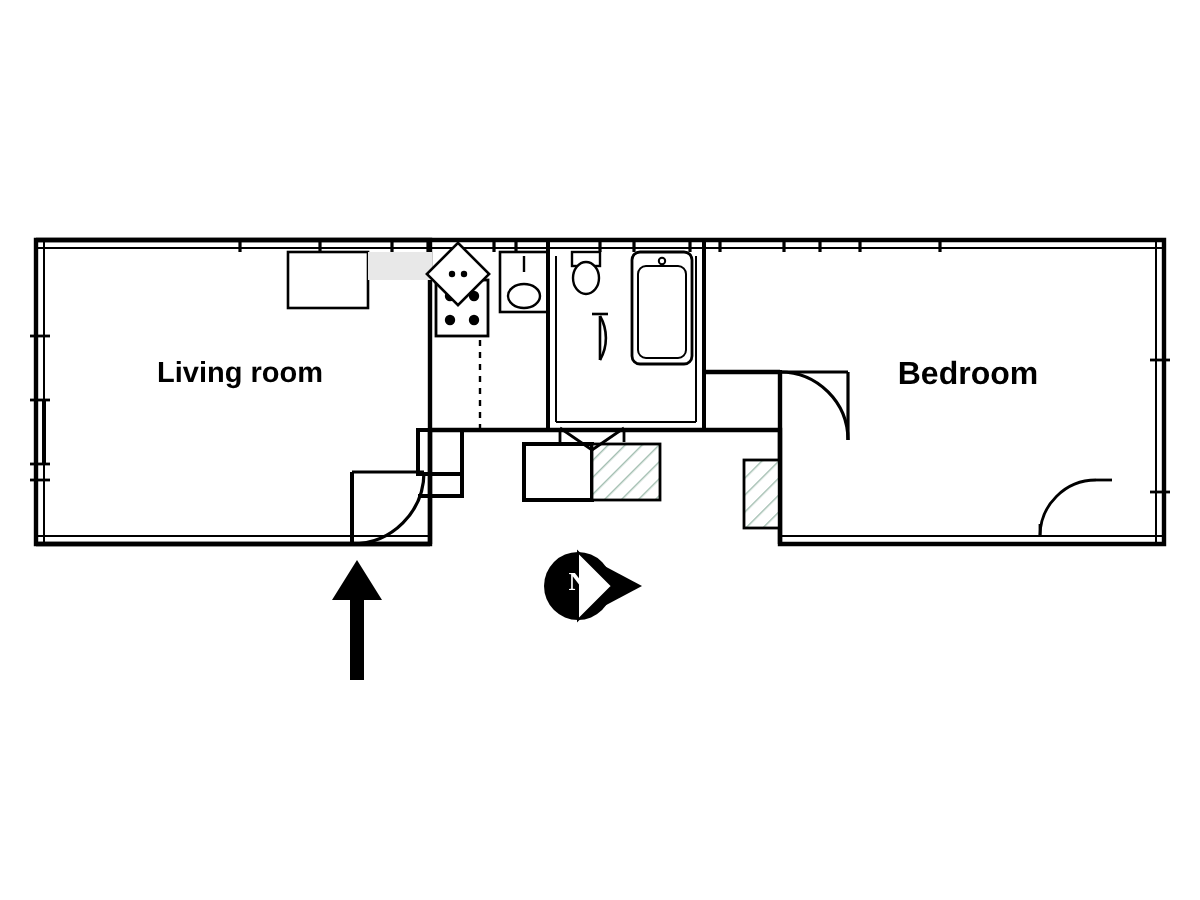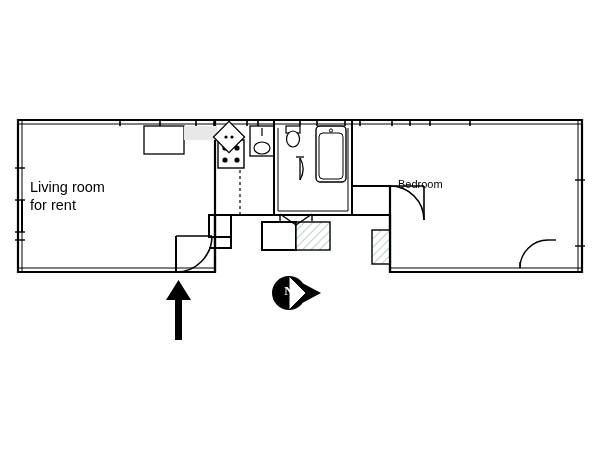--- a/index.html
+++ b/index.html
@@ -16,37 +16,37 @@
   }
   #floorplan-root {
     position: absolute;
     left: 0;
     top: 0;
     width: 600px;
     height: 450px;
   }
   .fp-label {
     position: absolute;
-    text-align: left;
-    font-weight: normal;
+    text-align: center;
+    font-weight: bold;
     color: #000000;
     line-height: 1.25;
     white-space: nowrap;
   }
   #label-living {
     left: 30px;
     top: 178px;
     width: 180px;
     font-size: 14.5px;
   }
   #label-bedroom {
     left: 398px;
     top: 178px;
     width: 172px;
-    font-size: 11px;
+    font-size: 16px;
   }
   .compass-letter {
     position: absolute;
     left: 278px;
     top: 283px;
     width: 22px;
     text-align: center;
     font-size: 13px;
     font-weight: bold;
     color: #ffffff;
@@ -224,20 +224,19 @@
       <circle cx="289" cy="293" r="17" fill="#000000"></circle>
       <path d="M 289 276 L 321 293 L 289 310 Z" fill="#000000"></path>
       <path d="M 289 276 L 289 310 L 306 293 Z" fill="#ffffff" stroke="#000000" stroke-width="1"></path>
     </g>
   </svg>
 
   <div class="compass-letter">N</div>
 
   <div class="fp-label" id="label-living">
     <div>Living room</div>
-    <div>for rent</div>
   </div>
 
   <div class="fp-label" id="label-bedroom">
     <div>Bedroom</div>
   </div>
 
 </div>
 
 </body></html>

